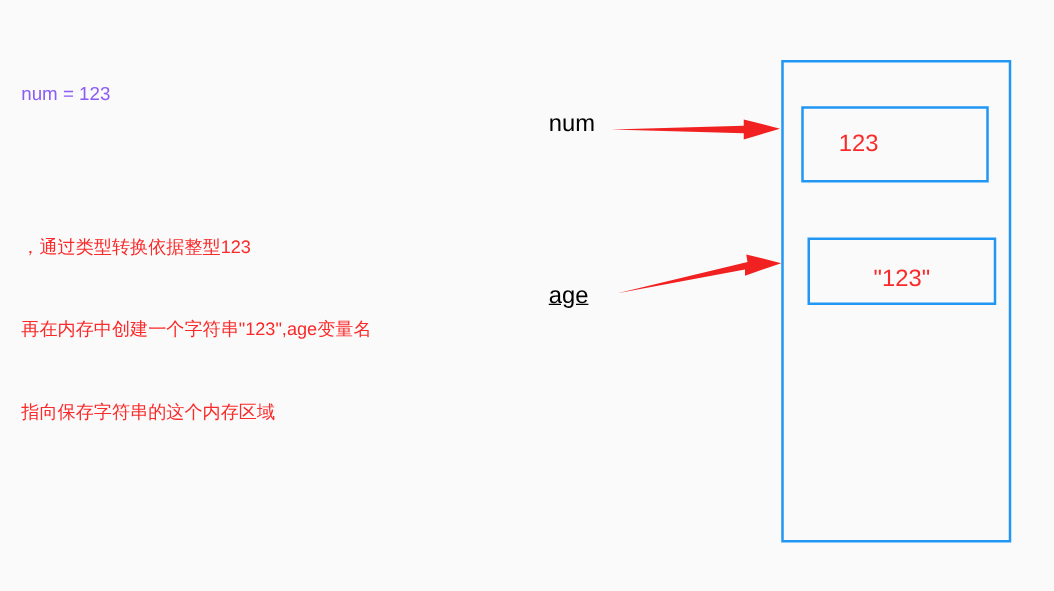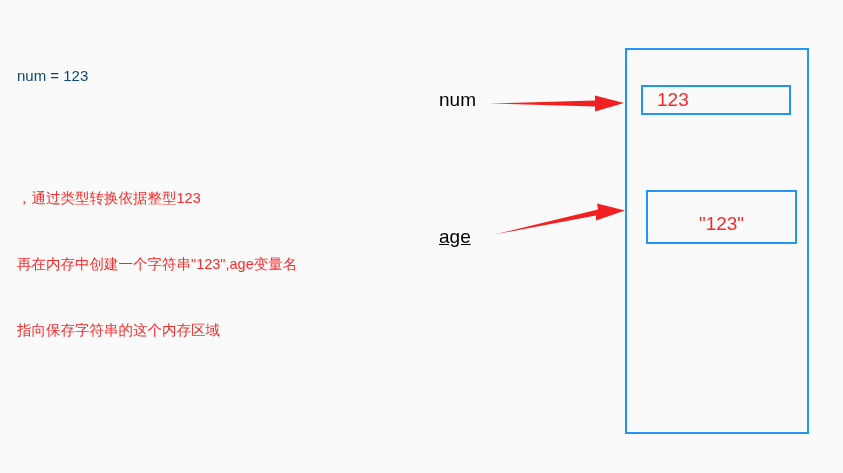--- a/index.html
+++ b/index.html
@@ -20,21 +20,21 @@
     position: relative;
     width: 843px;
     height: 473px;
   }
 
   
   .code-block {
     position: absolute;
     left: 17px;
     top: 21px;
-    color: #0c4a6e;
+    color: #8b5cf6;
     font-size: 15px;
     line-height: 22px;
     white-space: pre;
   }
   .code-line {
     display: block;
     white-space: pre;
   }
 
   
@@ -76,23 +76,23 @@
   .mem-cell .cell-value {
     color: #fb2a2a;
     font-size: 19px;
     white-space: pre;
   }
 
   .cell-int {
     left: 641px;
     top: 85px;
     width: 150px;
-    height: 30px;
+    height: 61px;
     justify-content: flex-start;
-    padding-left: 14px;
+    padding-left: 28px;
   }
   .cell-str {
     left: 646px;
     top: 190px;
     width: 151px;
     height: 54px;
     justify-content: center;
     padding-top: 14px;
   }
 

